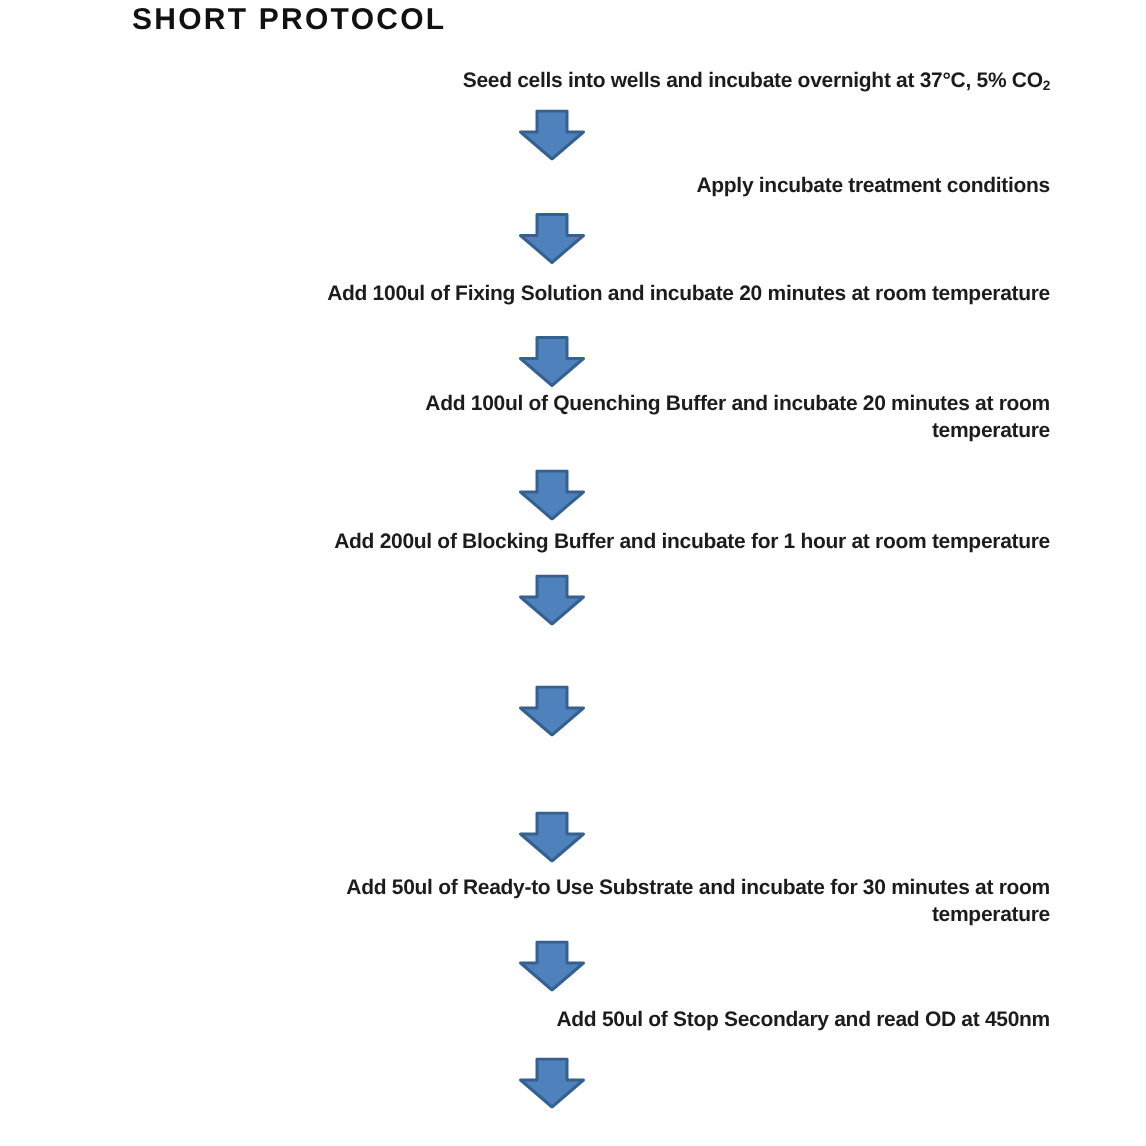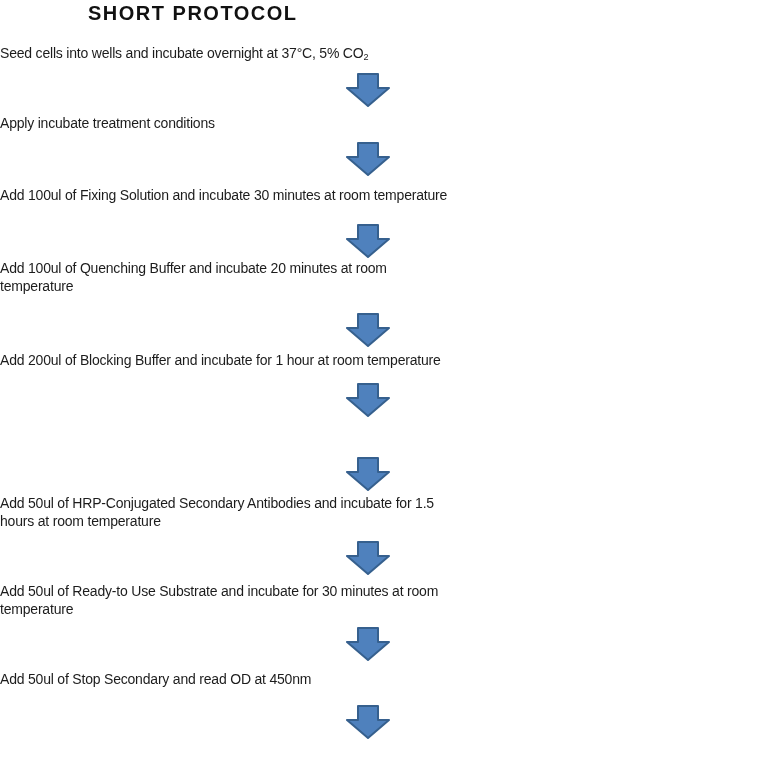--- a/index.html
+++ b/index.html
@@ -18,23 +18,23 @@
     font-size: 20px;
     font-weight: bold;
     letter-spacing: 1.5px;
     color: #111111;
     white-space: nowrap;
   }
   .step {
     position: absolute;
     left: 0;
     width: 700px;           
-    text-align: left;
+    text-align: right;
     font-size: 14px;
-    font-weight: normal;
+    font-weight: bold;
     letter-spacing: -0.2px;
     color: #1c1c1c;
     line-height: 18px;
   }
   .line { display: block; white-space: nowrap; }
   .sub {
     font-size: 0.65em;
     vertical-align: -0.25em;
     line-height: 0;
   }
@@ -63,21 +63,21 @@
 
   <div class="step" style="top:114px">
     <div class="line"><span>Apply incubate treatment conditions</span></div>
   </div>
 
   <svg class="arrow" style="top:142px" viewBox="0 0 46 34">
     <polygon points="13,1 33,1 33,15 44,15 23,33 2,15 13,15" fill="#4f81bd" stroke="#36608e"></polygon>
   </svg>
 
   <div class="step" style="top:186px">
-    <div class="line"><span>Add 100ul of Fixing Solution and incubate 30 minutes at room temperature</span></div>
+    <div class="line"><span>Add 100ul of Fixing Solution and incubate 20 minutes at room temperature</span></div>
   </div>
 
   <svg class="arrow" style="top:224px" viewBox="0 0 46 34">
     <polygon points="13,1 33,1 33,15 44,15 23,33 2,15 13,15" fill="#4f81bd" stroke="#36608e"></polygon>
   </svg>
 
   <div class="step" style="top:259px">
     <div class="line"><span>Add 100ul of Quenching Buffer and incubate 20 minutes at room</span></div>
     <div class="line"><span>temperature</span></div>
   </div>
@@ -92,24 +92,20 @@
 
   <svg class="arrow" style="top:383px" viewBox="0 0 46 34">
     <polygon points="13,1 33,1 33,15 44,15 23,33 2,15 13,15" fill="#4f81bd" stroke="#36608e"></polygon>
   </svg>
 
 
   <svg class="arrow" style="top:457px" viewBox="0 0 46 34">
     <polygon points="13,1 33,1 33,15 44,15 23,33 2,15 13,15" fill="#4f81bd" stroke="#36608e"></polygon>
   </svg>
 
-  <div class="step" style="top:494px">
-    <div class="line"><span>Add 50ul of HRP-Conjugated Secondary Antibodies and incubate for 1.5</span></div>
-    <div class="line"><span>hours at room temperature</span></div>
-  </div>
 
   <svg class="arrow" style="top:541px" viewBox="0 0 46 34">
     <polygon points="13,1 33,1 33,15 44,15 23,33 2,15 13,15" fill="#4f81bd" stroke="#36608e"></polygon>
   </svg>
 
   <div class="step" style="top:582px">
     <div class="line"><span>Add 50ul of Ready-to Use Substrate and incubate for 30 minutes at room</span></div>
     <div class="line"><span>temperature</span></div>
   </div>
 

